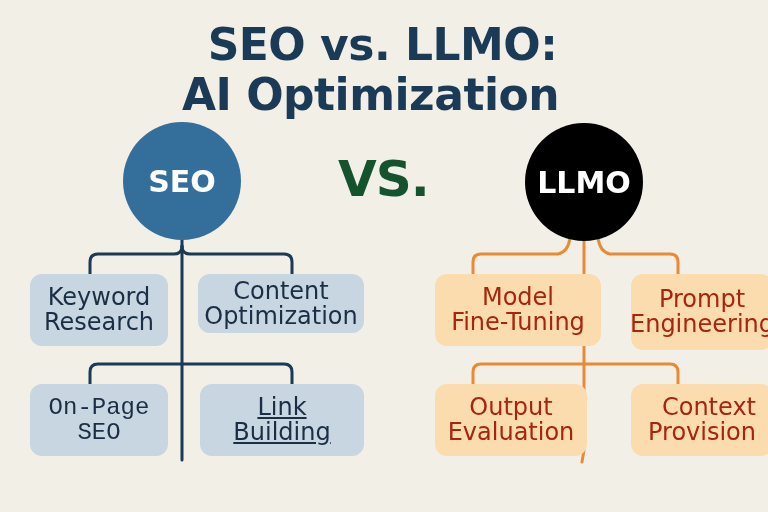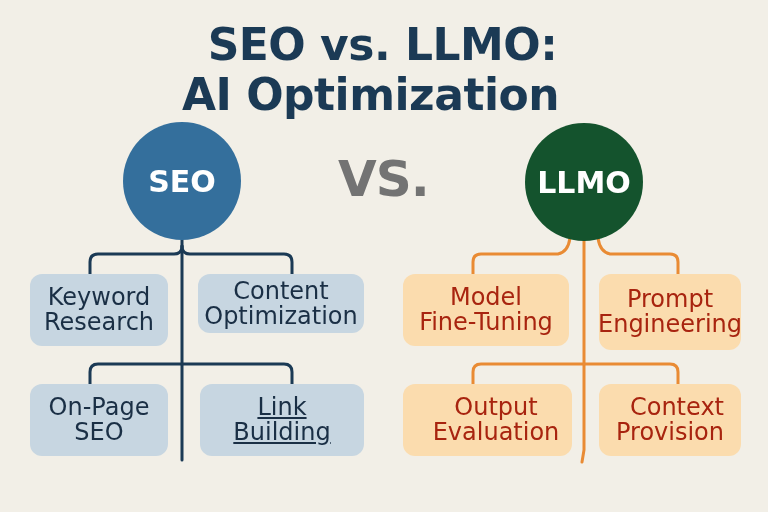--- a/index.html
+++ b/index.html
@@ -1,26 +1,26 @@
 <!DOCTYPE html>
 <html><head>
   <meta charset="utf-8">
   <style>
     html, body { margin:0; padding:0; }
     body { width:768px; height:512px; background:#f2efe7; position:relative; overflow:hidden; font-family:"DejaVu Sans", sans-serif; }
     .title { position:absolute; left:0; width:765px; text-align:center; color:#1b3a55; font-weight:bold; font-size:44px; line-height:46px; letter-spacing:-0.5px; }
     .t1 { top:22px; left:0; }
     .t2 { top:72px; left:-12px; }
-    .vs { position:absolute; left:338px; top:150px; font-size:50px; font-weight:bold; color:#737373; letter-spacing:-1px; }
+    .vs { position:absolute; left:338px; top:150px; font-size:50px; font-weight:bold; color:#14532d; letter-spacing:-1px; }
     .circle { position:absolute; border-radius:50%; display:flex; align-items:center; justify-content:center; color:#fff; font-weight:bold; font-size:30px; }
     .c-seo { left:123px; top:122px; width:118px; height:118px; background:#346f9c; }
-    .c-llmo { left:525px; top:123px; width:118px; height:118px; background:#14532d; font-size:30px; }
+    .c-llmo { left:525px; top:123px; width:118px; height:118px; background:#000000; font-size:30px; }
     .box { position:absolute; border-radius:12px; display:flex; align-items:center; justify-content:center; text-align:center; font-size:24px; line-height:25px; }
     .seo-box { background:#c7d6e1; color:#1a2f45; }
-    .llmo-box { background:#fbdcae; color:#a8240f; }
+    .llmo-box { background:#fbdcae; color:#a8240f;margin-left:32px; }
     .box span { white-space:pre-line; }
     svg.lines { position:absolute; left:0; top:0; }
   </style>
 </head>
 <body>
 
 <div class="title t1">SEO vs. LLMO:</div>
 <div class="title t2">AI Optimization</div>
 
 <svg class="lines" width="768" height="512">
@@ -51,37 +51,37 @@
 </div>
 
 <div class="box seo-box" style="left:30px;top:274px;width:138px;height:72px;">
   <span>Keyword
 Research</span>
 </div>
 <div class="box seo-box" style="left:198px;top:274px;width:166px;height:59px;">
   <span>Content
 Optimization</span>
 </div>
-<div class="box seo-box" style="left:30px;top:384px;width:138px;height:72px;">
+<div class="box seo-box" style="left:30px;top:384px;width:138px;height:72px;font-family:Liberation Mono, monospace;">
   <span>On-Page
 SEO</span>
 </div>
 <div class="box seo-box" style="left:200px;top:384px;width:164px;height:72px;text-decoration:underline;">
   <span>Link
 Building</span>
 </div>
 
 <div class="box llmo-box" style="left:403px;top:274px;width:166px;height:72px;">
   <span>Model
 Fine-Tuning</span>
 </div>
 <div class="box llmo-box" style="left:599px;top:274px;width:142px;height:76px;">
   <span>Prompt
 Engineering</span>
 </div>
-<div class="box llmo-box" style="left:403px;top:384px;width:152px;height:72px;padding-left:17px;">
+<div class="box llmo-box" style="left:403px;top:384px;width:152px;height:72px;">
   <span>Output
 Evaluation</span>
 </div>
 <div class="box llmo-box" style="left:599px;top:384px;width:142px;height:72px;text-align:right;">
   <span>Context
 Provision</span>
 </div>
 
 </body></html>

